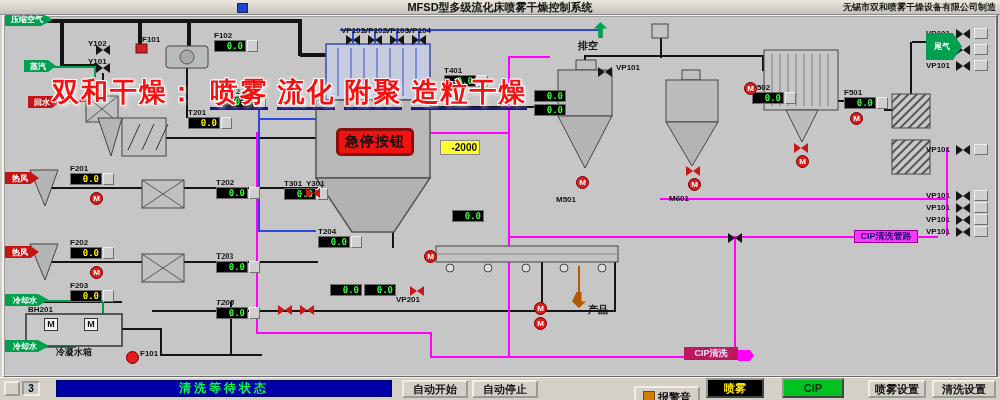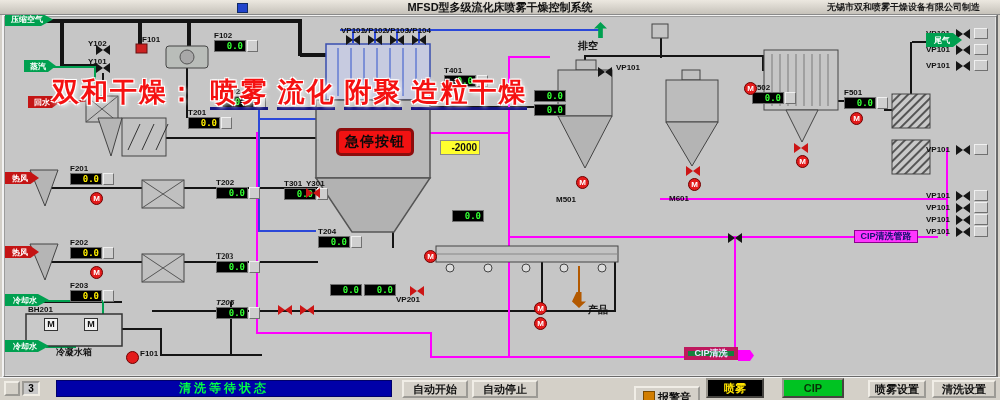--- a/index.html
+++ b/index.html
@@ -3,21 +3,21 @@
 <meta charset="utf-8">
 <style>
   html,body{margin:0;padding:0;background:#888;}
   .screen{position:relative;width:1000px;height:400px;background:#d4d0c8;overflow:hidden;
           font-family:"Liberation Sans","DejaVu Sans",sans-serif;}
   
   .titlebar{position:absolute;left:0;top:0;width:1000px;height:14px;z-index:8;
             background:linear-gradient(#ece8e0,#c6c2ba);border-bottom:1px solid #8a8a8a;}
   .title{position:absolute;left:0;top:0;width:100%;text-align:center;font-size:11px;font-weight:bold;
          color:#101010;line-height:14px;}
-  .manufacturer{position:absolute;right:20px;top:0;font-size:9px;font-weight:bold;line-height:14px;color:#1a1a1a;}
+  .manufacturer{position:absolute;right:4px;top:0;font-size:9px;font-weight:bold;line-height:14px;color:#1a1a1a;}
   .win-icon{position:absolute;left:237px;top:3px;width:9px;height:8px;background:#2244cc;border:1px solid #102a66;}
   
   .diagram-bg{position:absolute;left:2px;top:14px;width:992px;height:360px;background:#c6c6c6;z-index:0;
               border:2px solid;border-color:#f2f2f2 #6a6a6a #6a6a6a #f2f2f2;
               box-shadow:inset 1px 1px 0 #9c9c9c,inset -1px -1px 0 #e2e2e2;}
   #pipes-layer{position:absolute;left:0;top:0;width:1000px;height:400px;z-index:1;pointer-events:none;}
   #equip-svg{position:absolute;left:0;top:0;z-index:2;pointer-events:none;}
   #items-layer{position:absolute;left:0;top:0;width:1000px;height:400px;z-index:3;}
   .pipe{position:absolute;}
   .dlabel{position:absolute;font-size:8px;font-weight:bold;color:#101010;line-height:9px;white-space:nowrap;}
@@ -36,21 +36,21 @@
          color:#fff;font-size:8px;font-weight:bold;text-align:center;line-height:11px;box-sizing:border-box;}
   .tankM{position:absolute;background:#f2f2f2;border:1px solid #333;font-size:9px;font-weight:bold;text-align:center;
          color:#111;box-sizing:border-box;line-height:11px;}
   .farrow{position:absolute;display:flex;align-items:center;justify-content:center;}
   .farrow span{font-size:8px;font-weight:bold;color:#fff;line-height:9px;white-space:nowrap;padding-right:4px;}
   .dir-right{clip-path:polygon(0 0,75% 0,100% 50%,75% 100%,0 100%);}
   .dir-up{clip-path:polygon(50% 0,100% 40%,68% 40%,68% 100%,32% 100%,32% 40%,0 40%);}
   .dir-down{clip-path:polygon(32% 0,68% 0,68% 60%,100% 60%,50% 100%,0 60%);}
   .miscbox{position:absolute;font-size:9px;font-weight:bold;display:flex;align-items:center;justify-content:center;box-sizing:border-box;white-space:nowrap;}
   .misc-magenta{background:#ff35ff;border:1px solid #8d008d;color:#13136e;}
-  .misc-blue{background:#15803d;border:4px solid #be185d;color:#e8e8ff;}
+  .misc-blue{background:#15803d;border:6px solid #be185d;color:#e8e8ff;}
   #watermark{position:absolute;left:52px;top:74px;z-index:6;pointer-events:none;white-space:nowrap;}
   #watermark span{font-size:27px;font-weight:bold;color:#f51111;letter-spacing:2px;
     text-shadow:1px 1px 0 #fff,-1px -1px 0 #fff,1px -1px 0 #fff,-1px 1px 0 #fff,2px 2px 4px rgba(255,255,255,.95);}
   .wm-word{margin-left:9px;border-bottom:3px solid #15157e;}
   .estop{position:absolute;left:336px;top:128px;width:78px;height:28px;background:#f21212;border:3px solid #8d0d0d;
          border-radius:5px;color:#0a0a0a;font-size:14px;font-weight:bold;letter-spacing:1px;z-index:4;
          display:flex;align-items:center;justify-content:center;box-sizing:border-box;}
   .setpoint{position:absolute;left:440px;top:140px;width:40px;height:15px;background:#ffff2e;border:1px solid #8a8a8a;
             color:#101010;font-size:10px;font-weight:bold;z-index:4;box-sizing:border-box;
             display:flex;align-items:center;justify-content:flex-end;padding-right:2px;}
@@ -430,21 +430,21 @@
       </div>
       <div class="farrow dir-right" style="left: 5px; top: 246px; width: 34px; height: 12px; background: rgb(196, 20, 20);">
         <span>热风</span>
       </div>
       <div class="farrow dir-right" style="left: 5px; top: 294px; width: 44px; height: 12px; background: rgb(0, 160, 80);">
         <span>冷却水</span>
       </div>
       <div class="farrow dir-right" style="left: 5px; top: 340px; width: 44px; height: 12px; background: rgb(0, 160, 80);">
         <span>冷却水</span>
       </div>
-      <div class="farrow dir-right" style="left: 926px; top: 33px; width: 36px; height: 14px; background: rgb(0, 160, 80);">
+      <div class="farrow dir-right" style="left: 926px; top: 33px; width: 36px; height: 27px; background: rgb(0, 160, 80);">
         <span>尾气</span>
       </div>
       <div class="farrow dir-up" style="left: 594px; top: 22px; width: 13px; height: 16px; background: rgb(0, 160, 80);"></div>
       <div class="farrow dir-down" style="left: 572px; top: 292px; width: 14px; height: 16px; background: rgb(179, 89, 0);"></div>
       <div class="farrow dir-right" style="left: 738px; top: 350px; width: 16px; height: 11px; background: rgb(255, 0, 255);"></div>
       <div class="miscbox misc-magenta" style="left: 854px; top: 230px; width: 64px; height: 13px;">CIP清洗管路</div>
       <div class="miscbox misc-blue" style="left: 684px; top: 347px; width: 54px; height: 13px;">CIP清洗</div>
     </div>
 
   <div id="watermark">

